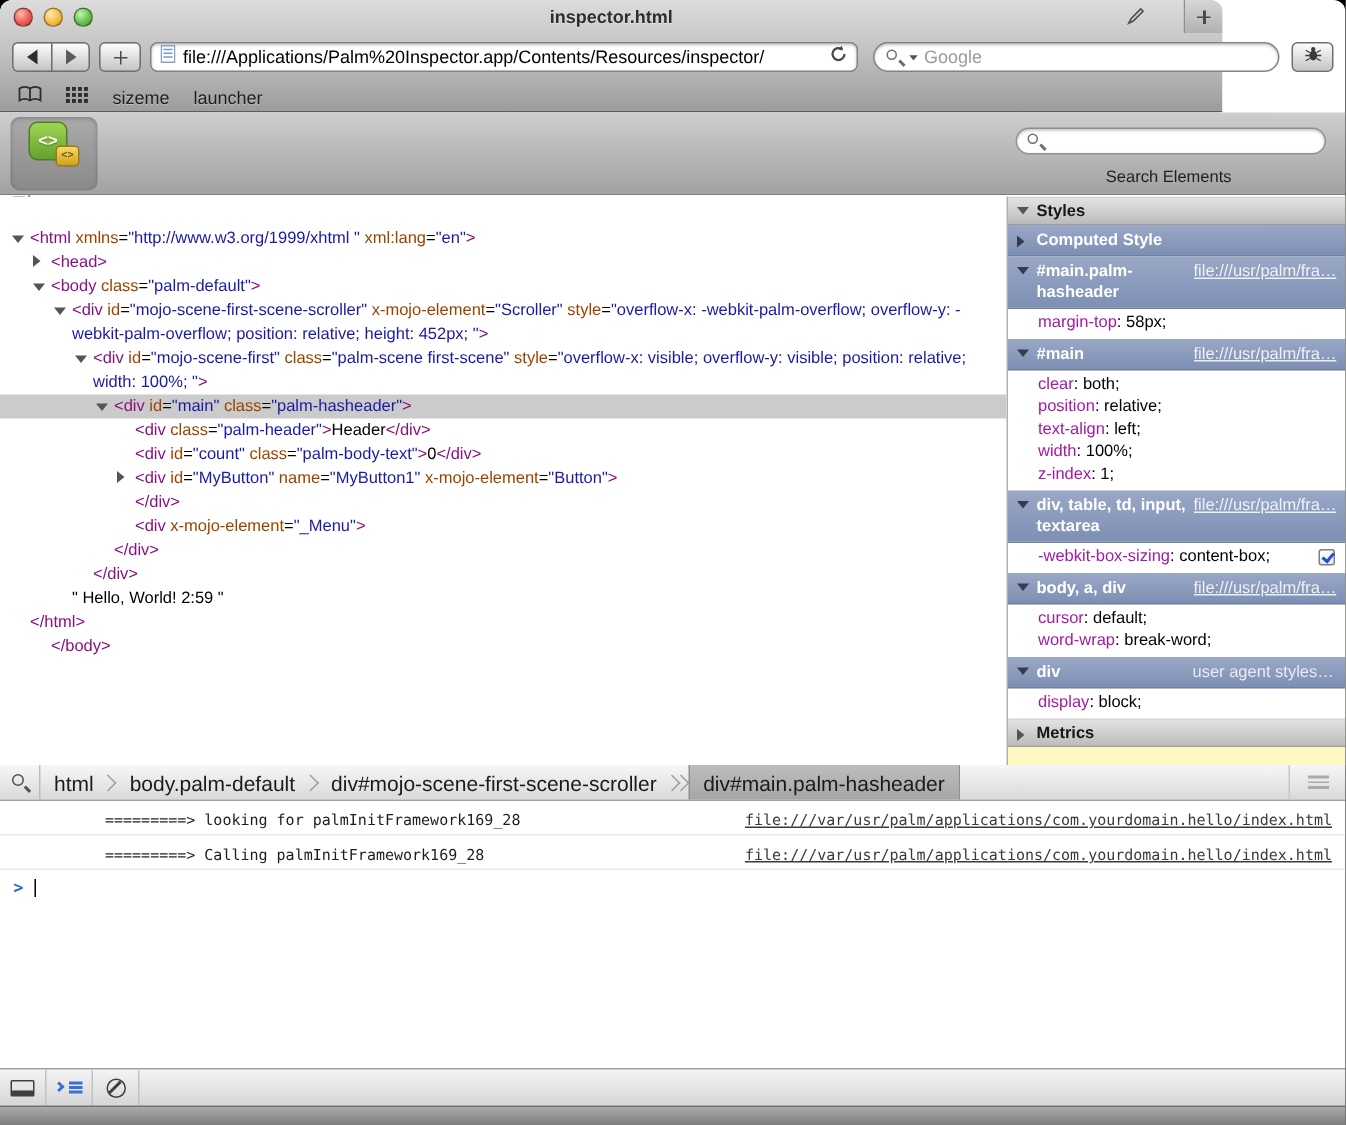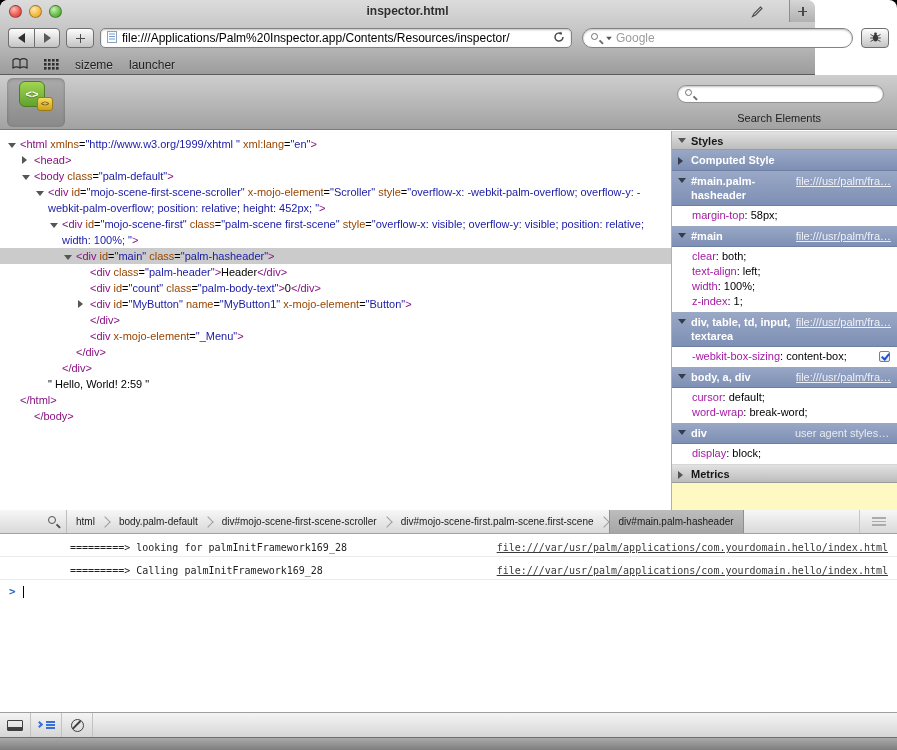--- a/index.html
+++ b/index.html
@@ -74,21 +74,21 @@
     background:linear-gradient(#f4db62,#cfa21d);color:#6b5410;font-weight:bold;font-size:7px;
     text-align:center;line-height:12px;}
   .el-label{text-align:center;font-size:16px;color:#101010;margin-top:18px;text-shadow:0 1px 0 rgba(255,255,255,.35);}
   .insp-search{position:absolute;right:13px;top:10px;width:207px;height:18px;background:#fff;
     border:1px solid #909090;border-radius:10px;box-shadow:inset 0 1px 2px rgba(0,0,0,.25);
     display:flex;align-items:center;padding:0 7px;}
   .insp-search-label{position:absolute;right:76px;top:37px;font-size:11px;color:#1f1f1f;}
 
   
   .main{position:absolute;top:131px;left:0;width:897px;height:379px;display:flex;background:#fff;}
-  .tree-pane{width:672px;border-right:1px solid #b0b0b0;overflow:hidden;padding-top:5px;
+  .tree-pane{width:672px;border-right:1px solid #b0b0b0;overflow:hidden;padding-top:20px;
     font-size:11px;line-height:16px;}
   .tree-row{white-space:normal;color:#000;}
   .tree-row.sel{background:#cbcbcb;}
   .arrow{display:inline-block;width:12px;text-indent:0;}
   .tk-tag{color:var(--c-tag);}
   .tk-attr{color:var(--c-attr);}
   .tk-val{color:var(--c-val);}
   .tk-plain{color:#000;}
 
   .sidebar{flex:1;overflow:hidden;background:#fef9c3;font-size:11px;}
@@ -111,21 +111,21 @@
   .prop-row .tri{position:absolute;left:8px;top:4px;}
   .p-name{color:var(--c-prop);}
   .cb{position:absolute;right:7px;top:2px;width:11px;height:11px;border:1px solid #7f7f7f;border-radius:2px;
     background:linear-gradient(#fff,#e6e6e6);}
   .cb::after{content:"";position:absolute;left:3px;top:0px;width:3px;height:6px;
     border:solid #1d4fd7;border-width:0 2px 2px 0;transform:rotate(40deg);}
 
   
   .statusbar{position:absolute;top:510px;left:0;width:897px;height:24px;
     background:linear-gradient(#f7f7f7,#d9d9d9);border-bottom:1px solid #a2a2a2;
-    display:flex;align-items:stretch;font-size:10px;color:#1b1b1b;padding-left:40px;}
+    display:flex;align-items:stretch;font-size:14px;color:#1b1b1b;}
   .status-zoom{width:27px;border-right:1px solid #bdbdbd;display:flex;align-items:center;justify-content:center;}
   .crumbs{display:flex;align-items:stretch;}
   .crumb{display:flex;align-items:center;padding:0 9px;white-space:nowrap;}
   .crumb.sel{background:linear-gradient(#bdbdbd,#a6a6a6);border-left:1px solid #8f8f8f;border-right:1px solid #8f8f8f;}
   .crumb-sep{align-self:center;width:8px;height:8px;border-top:1px solid #9e9e9e;border-right:1px solid #9e9e9e;
     transform:rotate(45deg);margin:0 1px 0 -3px;flex:0 0 auto;}
   .status-right{margin-left:auto;width:38px;border-left:1px solid #c6c6c6;
     display:flex;flex-direction:column;align-items:center;justify-content:center;gap:2px;}
   .status-right .bar{width:14px;height:1.5px;background:#ababab;}
 
@@ -318,20 +318,21 @@
           <div class="sec-body">
             <div class="prop-row"><span class="p-name">margin-top</span>: 58px;</div>
           </div>
           <div class="sec-header">
             <span class="tri down"></span>
             <span class="sec-sel">#main</span>
             <span class="sec-link">file:///usr/palm/fra…</span>
           </div>
           <div class="sec-body">
             <div class="prop-row"><span class="p-name">clear</span>: both;</div>
+            <div class="prop-row"><span class="p-name">position</span>: relative;</div>
             <div class="prop-row"><span class="p-name">text-align</span>: left;</div>
             <div class="prop-row"><span class="p-name">width</span>: 100%;</div>
             <div class="prop-row"><span class="p-name">z-index</span>: 1;</div>
           </div>
           <div class="sec-header">
             <span class="tri down"></span>
             <span class="sec-sel">div, table, td, input, textarea</span>
             <span class="sec-link">file:///usr/palm/fra…</span>
           </div>
           <div class="sec-body">
@@ -370,21 +371,20 @@
           <span class="handle" style="left:8.5px;top:9px;background:#4f4f4f;"></span>
         </span>
     </div>
     <div class="crumbs" id="crumbs">
         <div class="crumb">html</div>
         <span class="crumb-sep"></span>
         <div class="crumb">body.palm-default</div>
         <span class="crumb-sep"></span>
         <div class="crumb">div#mojo-scene-first-scene-scroller</div>
         <span class="crumb-sep"></span>
-        <div class="crumb">div#mojo-scene-first.palm-scene.first-scene</div>
         <span class="crumb-sep"></span>
         <div class="crumb sel">div#main.palm-hasheader</div>
       </div>
     <div class="status-right">
       <div class="bar"></div>
         <div class="bar"></div>
         <div class="bar"></div>
     </div>
   </div>
 

